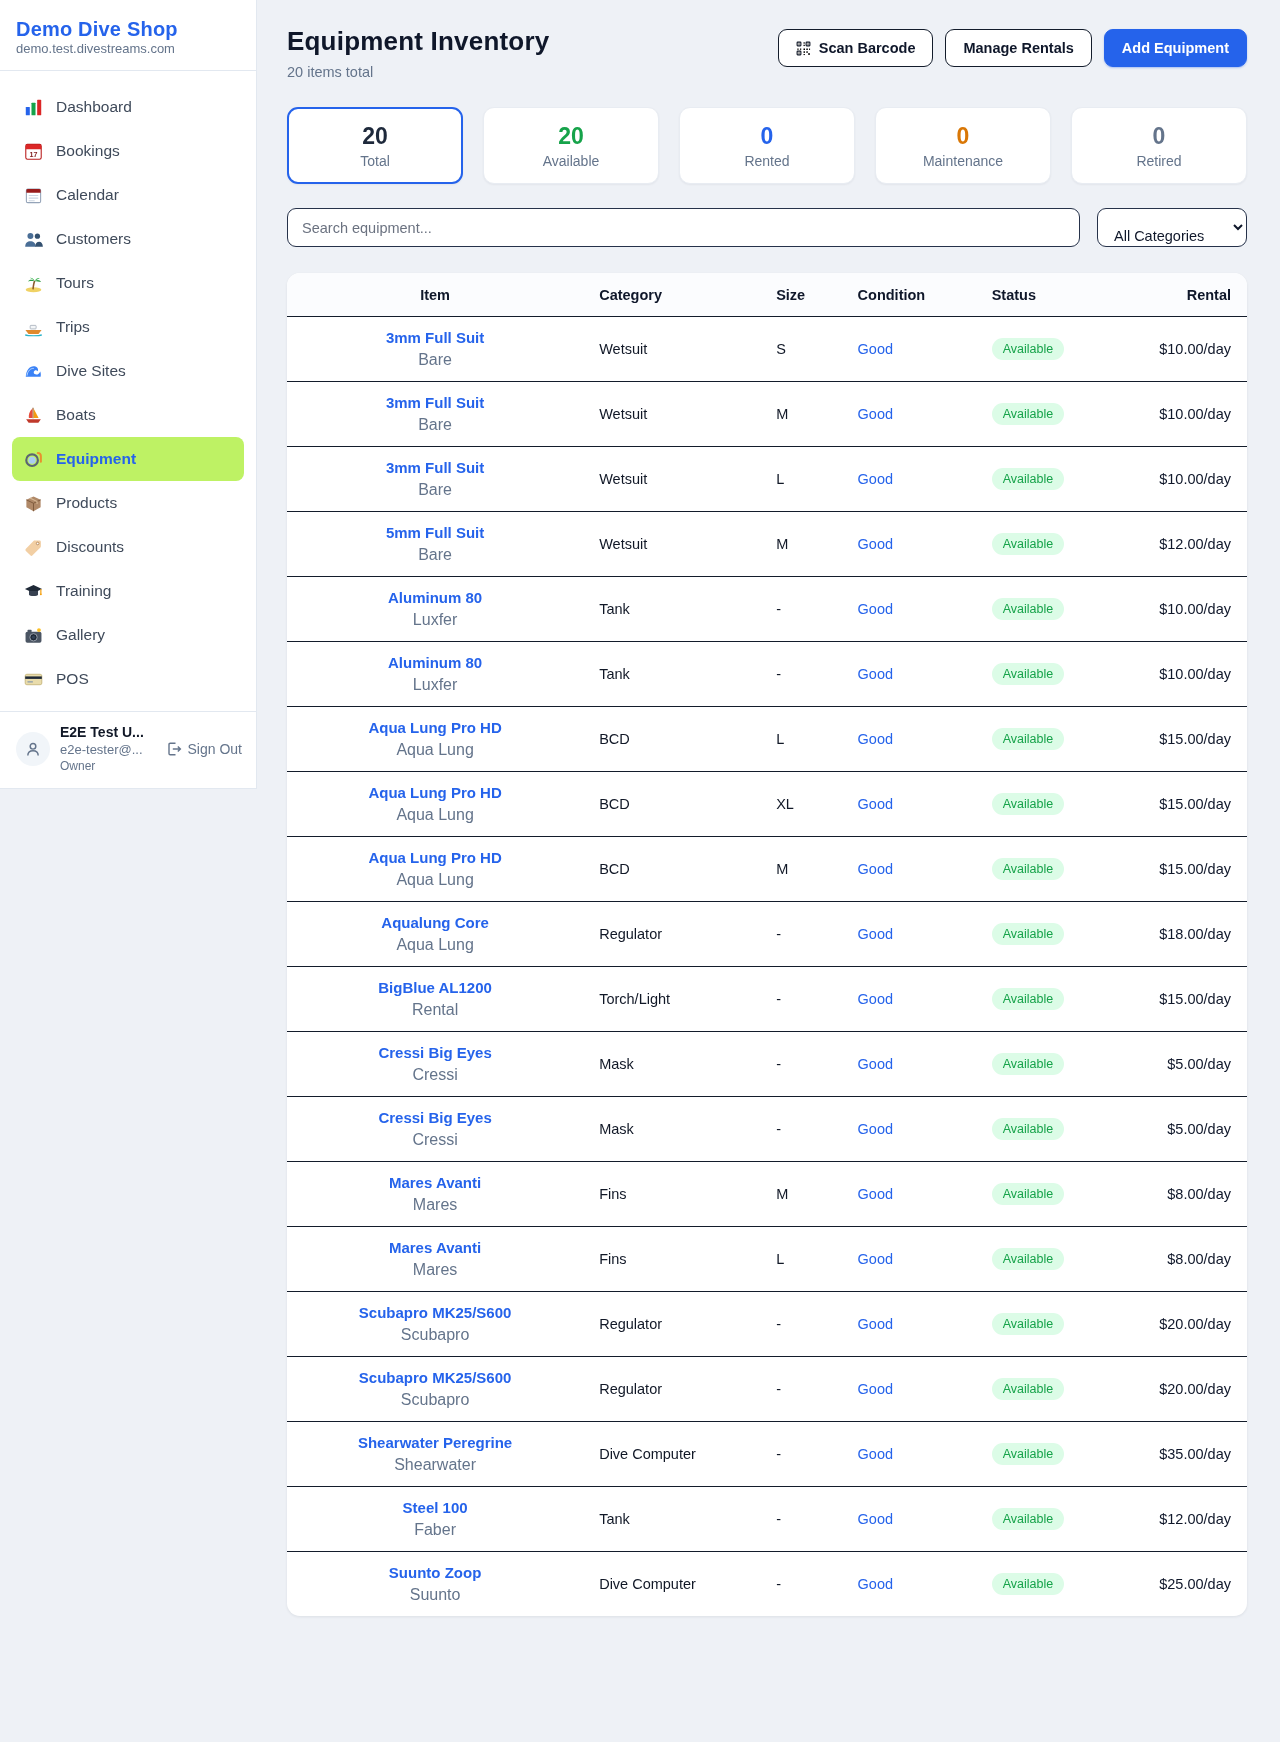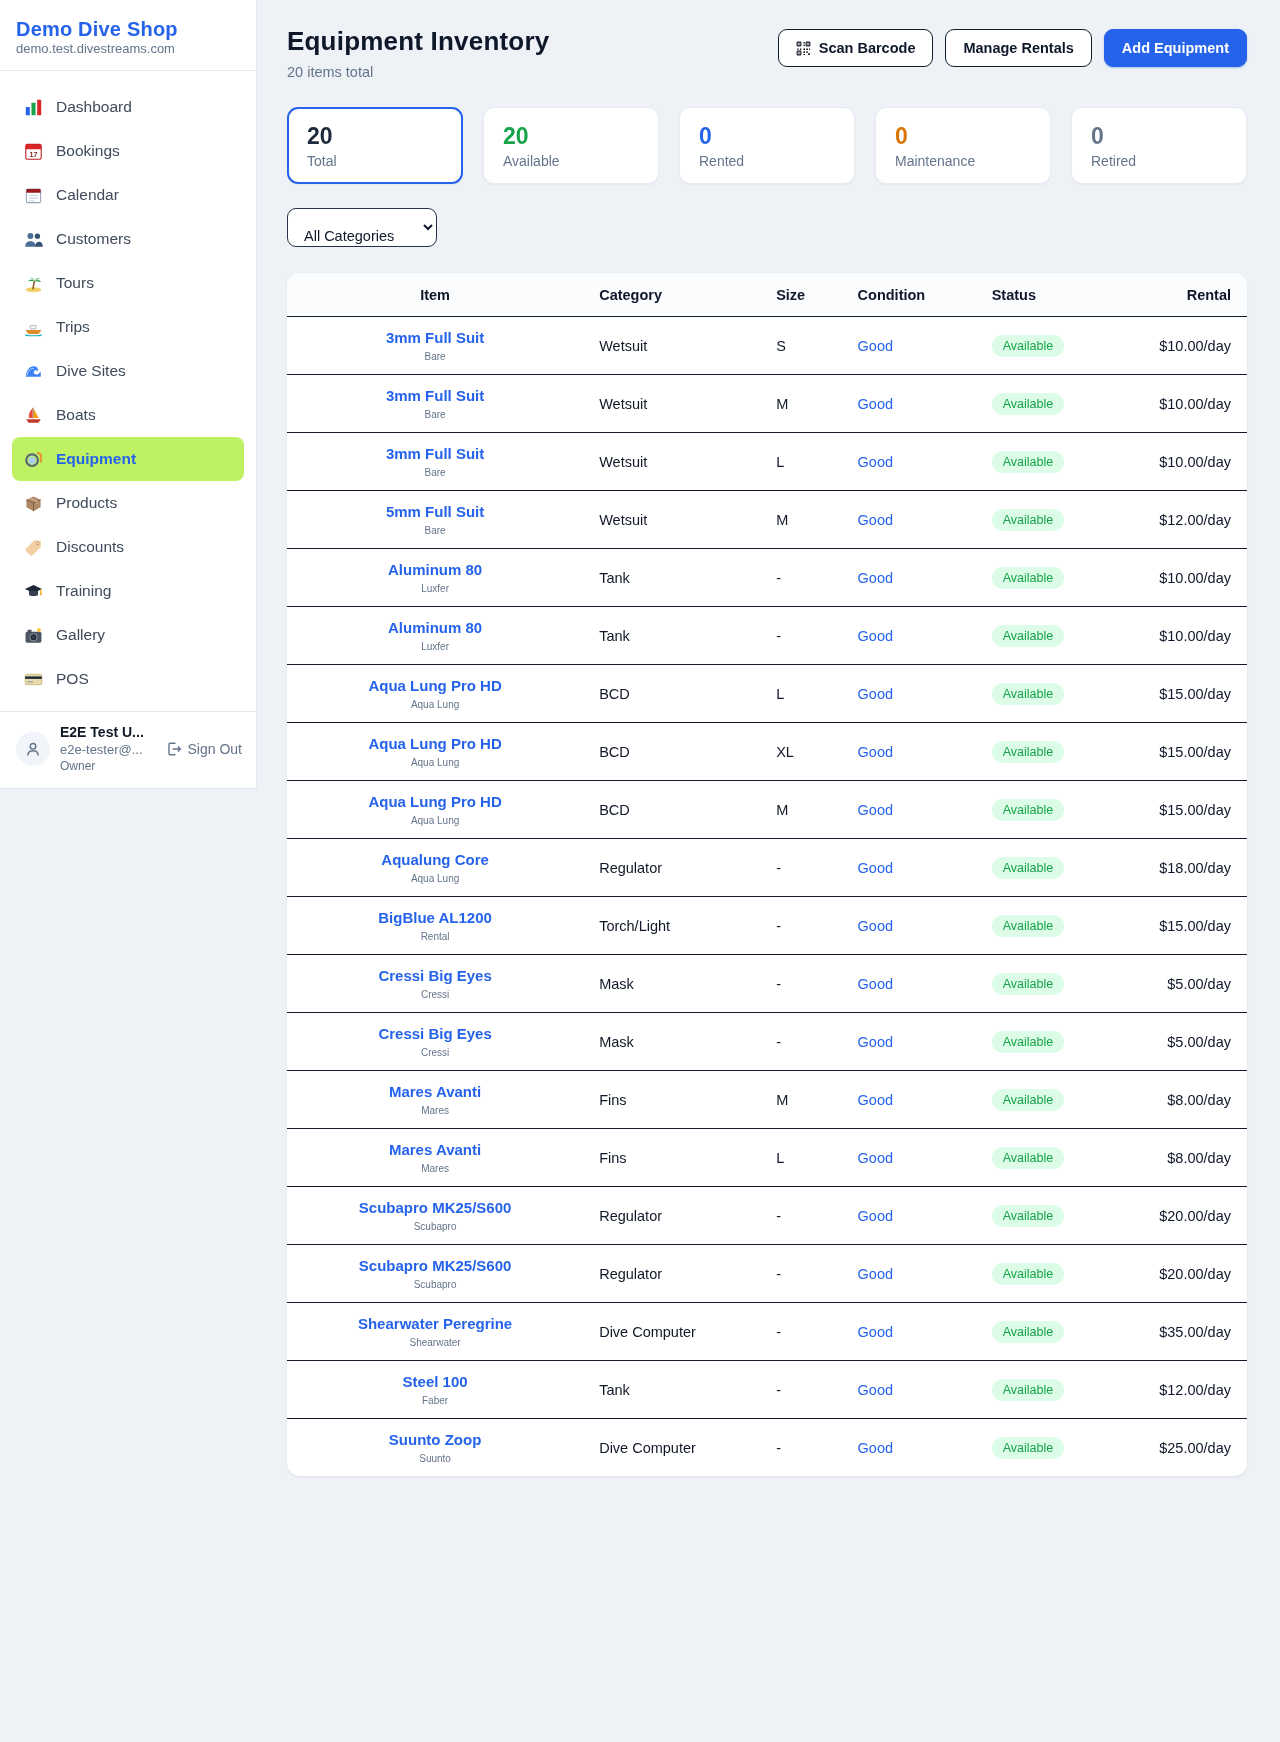--- a/index.html
+++ b/index.html
@@ -58,21 +58,21 @@
   .btn {
     display:inline-flex; align-items:center; gap:8px;
     height:38px; padding:0 17px; border-radius:9px;
     font-size:14.5px; font-weight:700; cursor:pointer;
     font-family:"Liberation Sans", sans-serif;
     background:#ffffff; border:1px solid #131c2b; color:#0f172a;
   }
   .btn.primary { background:#2563eb; border-color:#2563eb; color:#ffffff; box-shadow:0 1px 2px rgba(37,99,235,.35); }
   .btn .btn-icon { display:inline-flex; }
   
-  .stats { display:flex; gap:20px; margin-top:27px; }
+  .stats { display:flex; gap:20px; margin-top:27px;text-align:center; }
   .stat-card {
     flex:1; background:#ffffff; border:1px solid #e8ecf2; border-radius:11px;
     padding:15px 19px 14px 19px;
     box-shadow:0 1px 2px rgba(15,23,42,.05);
     cursor:pointer;
   }
   .stat-card.active { border:2px solid #2563eb; padding:14px 18px 13px 18px; }
   .stat-value { font-size:23px; font-weight:bold; }
   .stat-label { font-size:14px; color:#64748b; margin-top:3px; }
   
@@ -103,21 +103,21 @@
   thead th:last-child, td.col-rental { text-align:right; }
   th:nth-child(1), td:nth-child(1) { width:31%;text-align:center; }
   th:nth-child(2), td:nth-child(2) { width:18.5%; }
   th:nth-child(3), td:nth-child(3) { width:8.5%; }
   th:nth-child(4), td:nth-child(4) { width:14%; }
   th:nth-child(5), td:nth-child(5) { width:17.5%; }
   th:nth-child(6), td:nth-child(6) { width:10.5%; }
   tbody td { padding:12px 16px; border-bottom:1px solid #131c2b; vertical-align:middle; }
   tbody tr:last-child td { border-bottom:none; }
   .item-link { color:#2563eb; font-size:15px; font-weight:600; text-decoration:none; display:inline-block; cursor:pointer; }
-  .item-brand { color:#64748b; font-size:10px; margin-top:4px; }
+  .item-brand { color:#64748b; font-size:16px; margin-top:4px; }
   .cell-plain { font-size:14.5px; color:#111827; }
   .cond-link { color:#2563eb; font-size:14.5px; cursor:pointer; }
   .badge {
     display:inline-block; padding:4px 11px; border-radius:999px;
     font-size:12.5px; font-weight:500;
   }
   .rental-val { font-size:14.5px; color:#0f172a; }
 </style>
 </head>
 <body>
@@ -355,20 +355,21 @@
         <div class="stat-value" style="color: rgb(217, 119, 6);">0</div>
         <div class="stat-label">Maintenance</div>
       </div>
       <div class="stat-card">
         <div class="stat-value" style="color: rgb(100, 116, 139);">0</div>
         <div class="stat-label">Retired</div>
       </div>
     </div>
 
   <div class="filters">
+    <input class="search-input" type="text" placeholder="Search equipment..." style="">
     <select class="category-select" id="category-select"><option>All Categories</option></select>
   </div>
 
   <div class="table-card">
     <table>
       <thead>
         <tr id="table-head-row">
             <th>Item</th>
             <th>Category</th>
             <th>Size</th>

